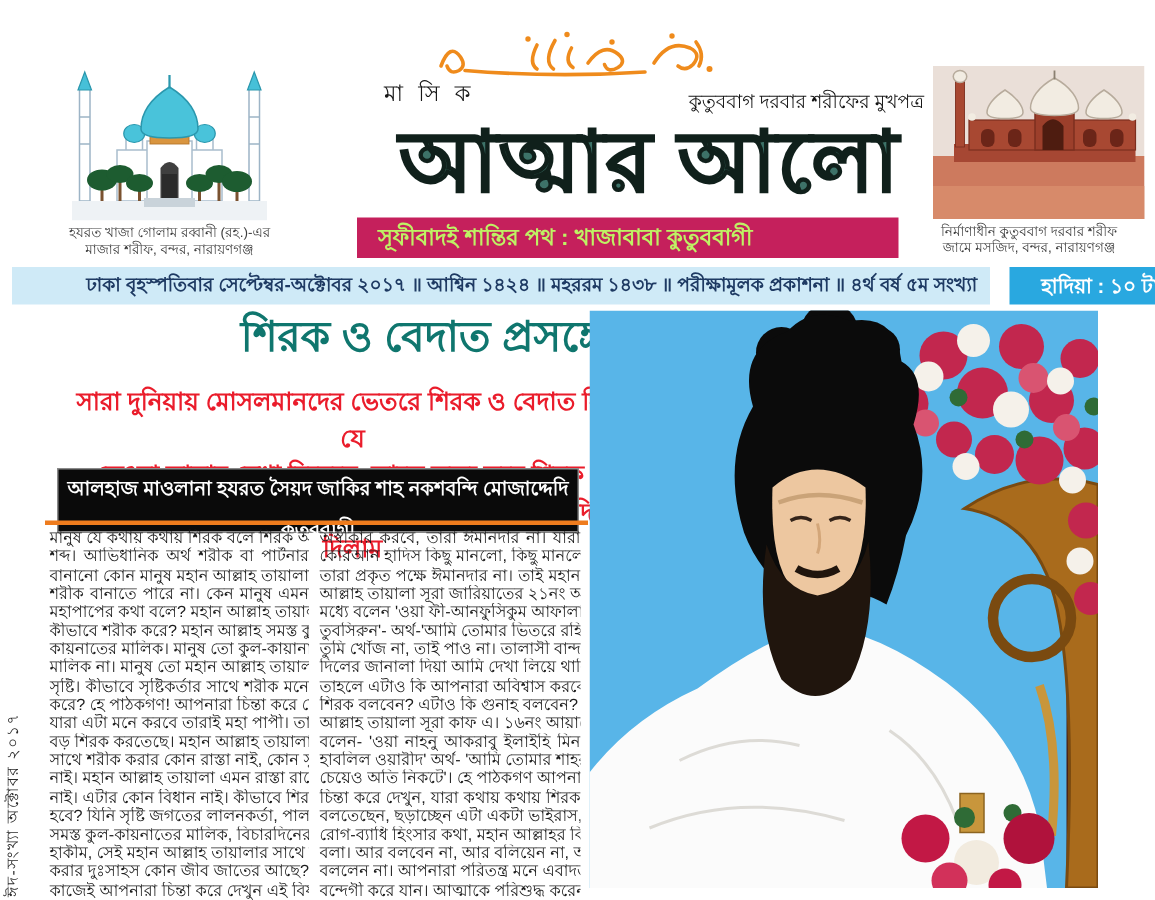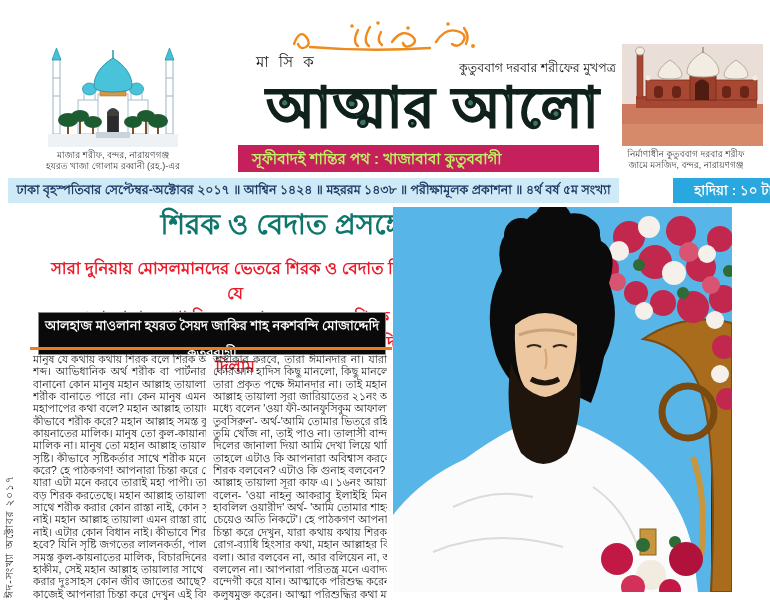--- a/index.html
+++ b/index.html
@@ -17,21 +17,21 @@
          text-align:center;font-weight:bold;color:#3d7268;-webkit-text-stroke:1.2px #10201b;
          letter-spacing:1px;white-space:nowrap;}
   .tagline{position:absolute;left:238px;top:145px;width:361px;height:27px;background:#c5205c;color:#bef264;
            font-size:15px;font-weight:bold;line-height:27px;padding-left:14px;box-sizing:border-box;}
   .right-mosque{position:absolute;left:622px;top:44px;width:141px;height:102px;}
   .right-caption{position:absolute;left:604px;top:149px;width:164px;text-align:center;
                  font-size:9px;line-height:11px;color:#3c3c3c;}
 
   
   .dateline{position:absolute;left:8px;top:178px;width:611px;height:25px;background:#cfeaf7;color:#1e3a63;
-            font-size:12.5px;font-weight:bold;line-height:25px;text-align:center;}
+            font-size:12.5px;font-weight:bold;line-height:25px;text-align:center;padding-left:41px;}
   .price{position:absolute;left:631px;top:178px;width:134px;height:25px;background:#29a8e0;color:#ffffff;
          font-size:13.5px;font-weight:bold;line-height:25px;text-align:center;margin-left:42px;}
 
   
   .headline{position:absolute;left:36px;top:203px;width:368px;font-size:28px;font-weight:bold;
             color:#0f766e;white-space:nowrap;text-align:right;}
   .deck{position:absolute;left:26px;top:256px;width:378px;text-align:center;font-size:16.5px;
         line-height:24.5px;font-weight:bold;color:#ea1c2b;margin-left:20px;}
   .byline{position:absolute;left:38px;top:312px;width:348px;height:43px;background:#0a0a0a;color:#ffffff;
           font-size:13px;font-weight:bold;line-height:27px;text-align:center;
@@ -90,22 +90,22 @@
         <ellipse cx="42" cy="72" rx="9" ry="6"></ellipse>
       <ellipse cx="55" cy="78" rx="9" ry="6"></ellipse>
         <ellipse cx="95" cy="78" rx="9" ry="6"></ellipse>
       <ellipse cx="108" cy="72" rx="9" ry="6"></ellipse>
         <ellipse cx="120" cy="77" rx="10" ry="7"></ellipse>
     </g>
     <rect x="10" y="90" width="130" height="13" fill="#eef2f5"></rect>
     <rect x="58" y="88" width="34" height="6" fill="#c9d3da"></rect>
   </svg>
   <div class="left-caption">
+    <div>হযরত খাজা গোলাম রব্বানী (রহ.)-এর</div>
     <div>মাজার শরীফ, বন্দর, নারায়ণগঞ্জ</div>
-    <div>হযরত খাজা গোলাম রব্বানী (রহ.)-এর</div>
   </div>
 
   <svg class="bismillah" viewBox="0 0 195 38">
     <g stroke="#ef8b1c" stroke-width="2.4" fill="none" stroke-linecap="round">
       <path d="M6,26 q6,-16 13,-6 q4,6 -1,9 q-6,3 -8,-3"></path>
       <path d="M22,29 q60,5 120,1"></path>
       <path d="M70,12 q-6,12 0,16"></path>
         <path d="M82,9 q-8,14 -1,19"></path>
         <path d="M93,14 q-5,9 1,13"></path>
       <path d="M104,24 q10,-14 20,-6 q6,5 0,9 q-7,4 -9,-2"></path>
@@ -198,20 +198,21 @@
       <div class="tline">তুবসিরুন'- অর্থ-'আমি তোমার ভিতরে রহিয়াছি</div>
       <div class="tline">তুমি খোঁজ না, তাই পাও না। তালাসী বান্দার</div>
       <div class="tline">দিলের জানালা দিয়া আমি দেখা লিয়ে থাকি।'</div>
       <div class="tline">তাহলে এটাও কি আপনারা অবিশ্বাস করবেন? বা</div>
       <div class="tline">শিরক বলবেন? এটাও কি গুনাহ বলবেন? মহান</div>
       <div class="tline">আল্লাহ তায়ালা সূরা কাফ এ। ১৬নং আয়াতে</div>
       <div class="tline">বলেন- 'ওয়া নাহনু আকরাবু ইলাইহি মিন</div>
       <div class="tline">হাবলিল ওয়ারীদ' অর্থ- 'আমি তোমার শাহরগের</div>
       <div class="tline">চেয়েও অতি নিকটে'। হে পাঠকগণ আপনারা</div>
       <div class="tline">চিন্তা করে দেখুন, যারা কথায় কথায় শিরক</div>
+      <div class="tline">বলতেছেন, ছড়াচ্ছেন এটা একটা ভাইরাস,</div>
       <div class="tline">রোগ-ব্যাধি হিংসার কথা, মহান আল্লাহর বিরুদ্ধে</div>
       <div class="tline">বলা। আর বলবেন না, আর বলিয়েন না, আর</div>
       <div class="tline">বললেন না। আপনারা পরিতন্ত্র মনে এবাদত-</div>
       <div class="tline">বন্দেগী করে যান। আত্মাকে পরিশুদ্ধ করেন,</div>
       <div class="tline">কলুষমুক্ত করেন। আত্মা পরিশুদ্ধির কথা মহান</div>
     </div>
 
   <div class="edition">ঈদ-সংখ্যা অক্টোবর ২০১৭</div>
 
   <svg class="portrait" viewBox="0 0 339 385">

